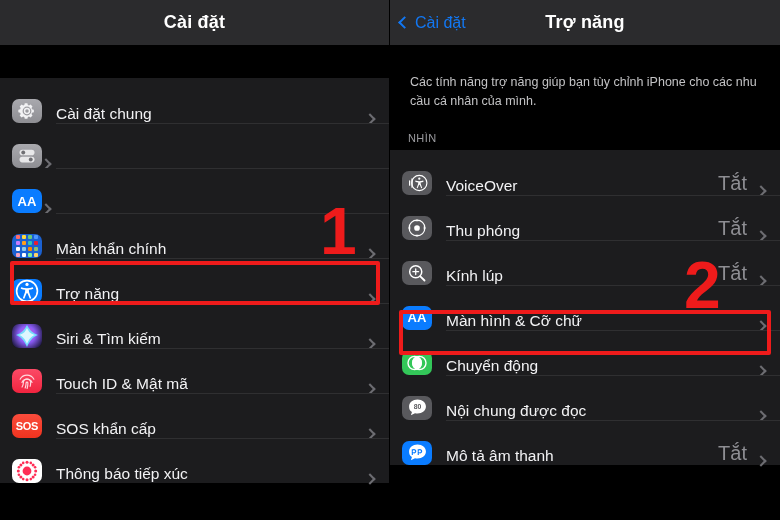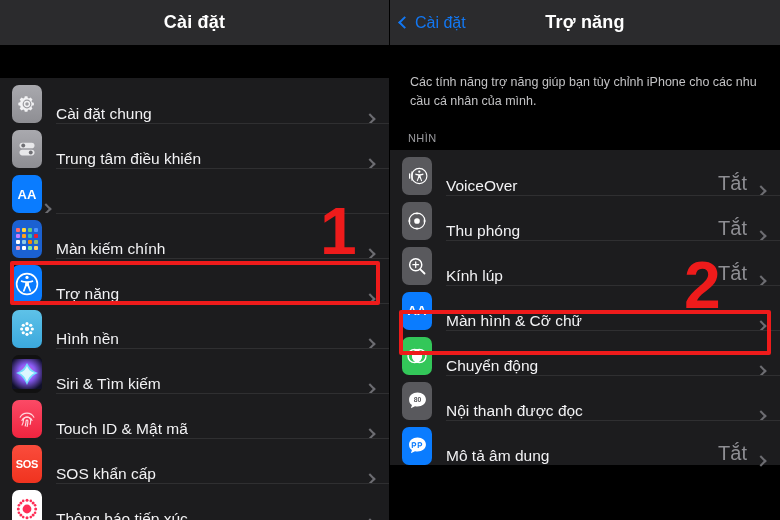--- a/index.html
+++ b/index.html
@@ -90,21 +90,21 @@
     cursor: pointer;
   }
   .row + .row::before {
     content: "";
     position: absolute;
     left: 56px; right: 0; top: 0;
     height: 1px;
     background: #2f2f31;
   }
   .icon {
-    width: 30px; height: 38px;
+    width: 30px; height: 24px;
     border-radius: 7px;
     flex: 0 0 30px;
     display: flex;
     align-items: center;
     justify-content: center;
     overflow: hidden;
     position: relative;
   }
   .row-label {
     flex: 1;
@@ -201,21 +201,20 @@
 
       <div class="row">
         <span class="icon grad-cc">
           <svg width="18" height="18" viewBox="0 0 24 24">
             <rect x="2" y="3.5" width="20" height="7.5" rx="3.75" fill="#e8e8ea"></rect>
             <circle cx="7" cy="7.25" r="2.6" fill="#6f6f74"></circle>
             <rect x="2" y="13" width="20" height="7.5" rx="3.75" fill="#e8e8ea"></rect>
             <circle cx="17" cy="16.75" r="2.6" fill="#6f6f74"></circle>
           </svg>
         </span>
-        <span class="row-label">Trung tâm điều khiển</span>
         <span class="disclosure"></span>
       </div>
 
       <div class="row">
         <span class="icon blue">
           <span class="ic-text">AA</span>
         </span>
         <span class="disclosure"></span>
       </div>
 
@@ -233,55 +232,36 @@
             <i style="background:#ffffff"></i>
               <i style="background:#8ecae6"></i>
               <i style="background:#fb8500"></i>
               <i style="background:#90be6d"></i>
             <i style="background:#f4a3c0"></i>
               <i style="background:#ffffff"></i>
               <i style="background:#80ed99"></i>
               <i style="background:#ffd166"></i>
           </span>
         </span>
-        <span class="row-label">Màn kiếm chính</span>
+        <span class="row-label">Màn khẩn chính</span>
         <span class="disclosure"></span>
       </div>
 
       <div class="row">
         <span class="icon accbl">
           <svg width="26" height="26" viewBox="0 0 24 24">
             <circle cx="12" cy="12" r="9.6" fill="none" stroke="#fff" stroke-width="1.5"></circle>
             <circle cx="12" cy="5.9" r="1.5" fill="#fff"></circle>
             <path fill="#fff" d="M6.6 8.5c1.7.7 3.5 1 5.4 1s3.7-.3 5.4-1l.45 1.4c-1.3.55-2.7.9-4.15 1.05l.25 2.1 2 5.6-1.35.5-2.1-5.1h-.9l-2.1 5.1-1.35-.5 2-5.6.25-2.1c-1.45-.15-2.85-.5-4.15-1.05z"></path>
           </svg>
         </span>
         <span class="row-label">Trợ năng</span>
         <span class="disclosure"></span>
       </div>
 
-      <div class="row">
-        <span class="icon wallp">
-          <svg width="20" height="20" viewBox="0 0 24 24">
-            <g fill="#fff">
-              <circle cx="12" cy="12" r="2.6"></circle>
-              <circle cx="12" cy="5.6" r="1.9"></circle>
-                <circle cx="12" cy="18.4" r="1.9"></circle>
-              <circle cx="5.6" cy="12" r="1.9"></circle>
-                <circle cx="18.4" cy="12" r="1.9"></circle>
-              <circle cx="7.5" cy="7.5" r="1.9"></circle>
-                <circle cx="16.5" cy="7.5" r="1.9"></circle>
-              <circle cx="7.5" cy="16.5" r="1.9"></circle>
-                <circle cx="16.5" cy="16.5" r="1.9"></circle>
-            </g>
-          </svg>
-        </span>
-        <span class="row-label">Hình nền</span>
-        <span class="disclosure"></span>
-      </div>
 
       <div class="row">
         <span class="icon siri">
           <svg width="30" height="30" viewBox="0 0 30 30">
             <defs>
               <radialGradient id="sg" cx="50%" cy="45%" r="62%">
                 <stop offset="0%" stop-color="#ff6ec7"></stop>
                 <stop offset="45%" stop-color="#8a5cf6"></stop>
                 <stop offset="100%" stop-color="#10102a"></stop>
               </radialGradient>
@@ -433,36 +413,36 @@
         <span class="disclosure"></span>
       </div>
 
       <div class="row">
         <span class="icon greyic2">
           <svg width="23" height="23" viewBox="0 0 24 24">
             <path d="M12 3.6c5 0 8.8 3.2 8.8 7.3 0 4.1-3.8 7.3-8.8 7.3-.9 0-1.8-.1-2.6-.3l-4.3 2.2 1.1-3.3C4 15.5 3.2 13.3 3.2 10.9 3.2 6.8 7 3.6 12 3.6z" fill="#fff"></path>
             <text x="12" y="13.6" font-size="7.2" font-weight="bold" text-anchor="middle" fill="#59595d" font-family="Liberation Sans, sans-serif">80</text>
           </svg>
         </span>
-        <span class="row-label">Nội thanh được đọc</span>
+        <span class="row-label">Nội chung được đọc</span>
         <span class="row-value"></span>
         <span class="disclosure"></span>
       </div>
 
       <div class="row">
         <span class="icon blue">
           <svg width="23" height="23" viewBox="0 0 24 24">
             <path d="M12 3.6c5 0 8.8 3.2 8.8 7.3 0 4.1-3.8 7.3-8.8 7.3-.9 0-1.8-.1-2.6-.3l-4.3 2.2 1.1-3.3C4 15.5 3.2 13.3 3.2 10.9 3.2 6.8 7 3.6 12 3.6z" fill="#fff"></path>
             <g fill="#0a7cff">
               <path d="M8.3 8.4c1.5 0 2.4 1 2.4 2.3 0 1.4-1 2.3-2.3 2.3-.6 0-.9-.2-1.2-.5v2.1H6V8.6h1.1zM8.2 9.6c-.7 0-1.2.5-1.2 1.2s.5 1.2 1.2 1.2 1.2-.5 1.2-1.2-.5-1.2-1.2-1.2z"></path>
               <path d="M14.5 8.4c1.5 0 2.4 1 2.4 2.3 0 1.4-1 2.3-2.3 2.3-.6 0-.9-.2-1.2-.5v2.1h-1.2V8.6h1.1zM14.4 9.6c-.7 0-1.2.5-1.2 1.2s.5 1.2 1.2 1.2 1.2-.5 1.2-1.2-.5-1.2-1.2-1.2z"></path>
             </g>
           </svg>
         </span>
-        <span class="row-label">Mô tả âm dung</span>
+        <span class="row-label">Mô tả âm thanh</span>
         <span class="row-value">Tắt</span>
         <span class="disclosure"></span>
       </div>
 
     </div>
 
     <div class="hl-box" style="left:9px; top:310px; width:372px; height:45px;"></div>
     <div class="step-num" style="left:294px; top:252px;">2</div>
   </div>
 

